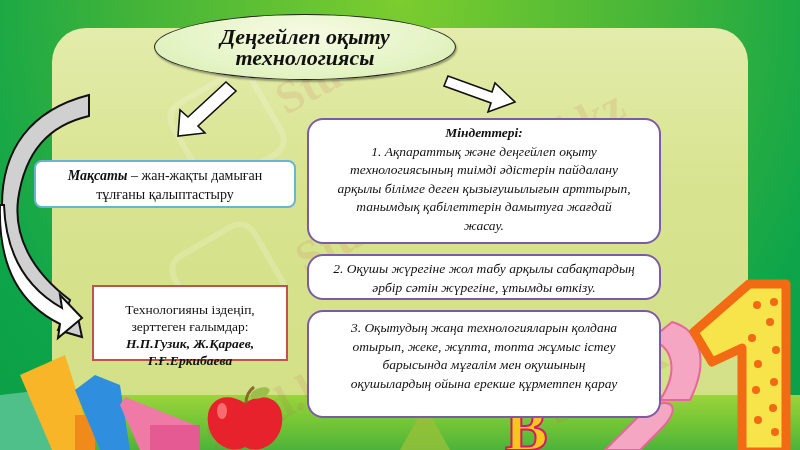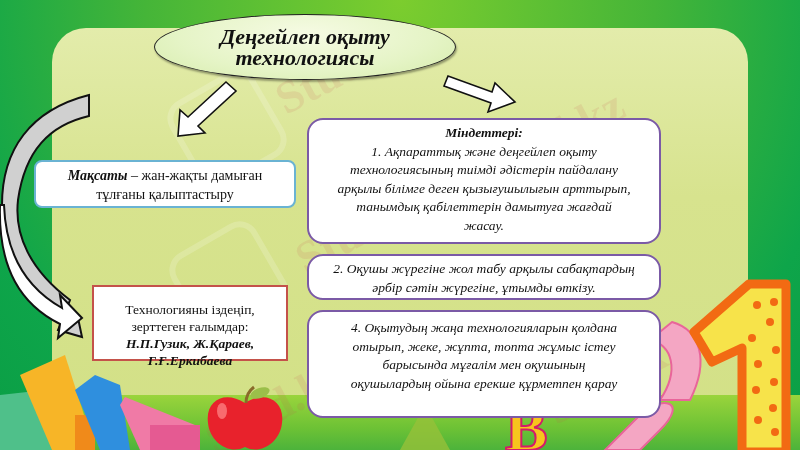--- a/index.html
+++ b/index.html
@@ -124,21 +124,21 @@
   </div>
 
   <svg width="800" height="450" style="left:0;top:0;">
     <polygon points="400,450 425,405 450,450" fill="#96c03a" opacity="0.8"></polygon>
     <text x="505" y="450" font-family="Liberation Serif, serif" font-weight="bold" font-size="64" fill="#f7c51d" stroke="#d41b6a" stroke-width="2">B</text>
     <path d="M605,450 L640,415 C660,395 690,400 660,430 L640,450 Z" fill="#f4a6c3" stroke="#e9659a" stroke-width="2"></path>
     <path d="M672,322 C700,330 710,360 690,400 L660,400 C680,370 672,345 650,340 Z" fill="#f4a6c3" stroke="#e9659a" stroke-width="2"></path>
   </svg>
 
   <div class="box box-purple box-t3">
-    <div>4. Оқытудың жаңа технологияларын қолдана</div>
+    <div>3. Оқытудың жаңа технологияларын қолдана</div>
     <div>отырып, жеке, жұпта, топта жұмыс істеу</div>
     <div>барысында мұғалім мен оқушының</div>
     <div>оқушылардың ойына ерекше құрметпен қарау</div>
   </div>
 
   <svg width="120" height="180" style="left:674px;top:280px;">
     <path d="M20,52 L75,4 L112,4 L112,172 L68,172 L68,68 L38,82 Z" fill="#f7e34a" stroke="#f26a13" stroke-width="9" stroke-linejoin="round"></path>
     <g fill="#f26a13">
       <circle cx="83" cy="25" r="4"></circle>
         <circle cx="100" cy="22" r="4"></circle>

